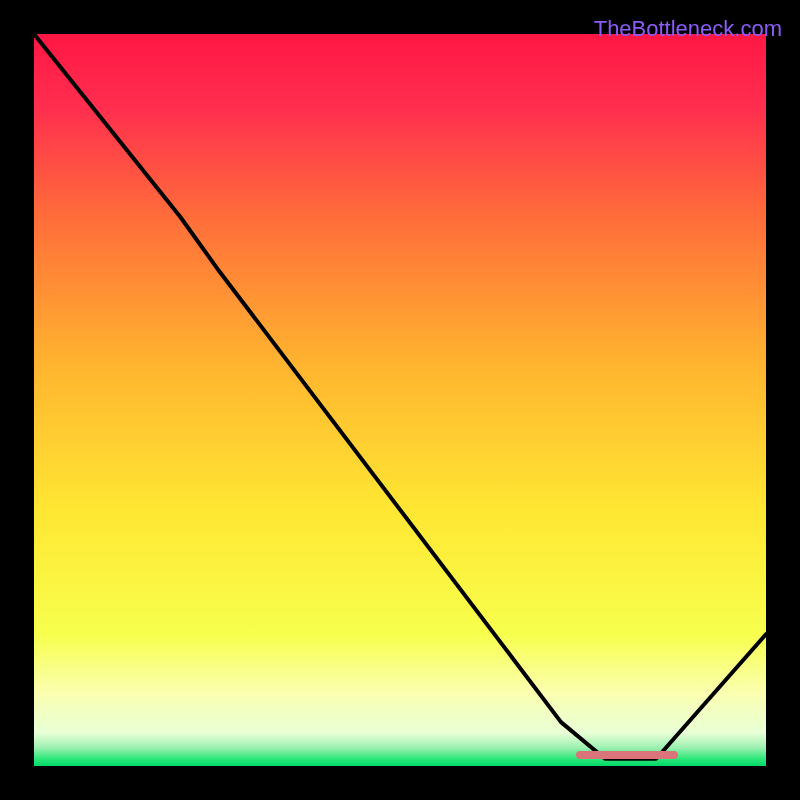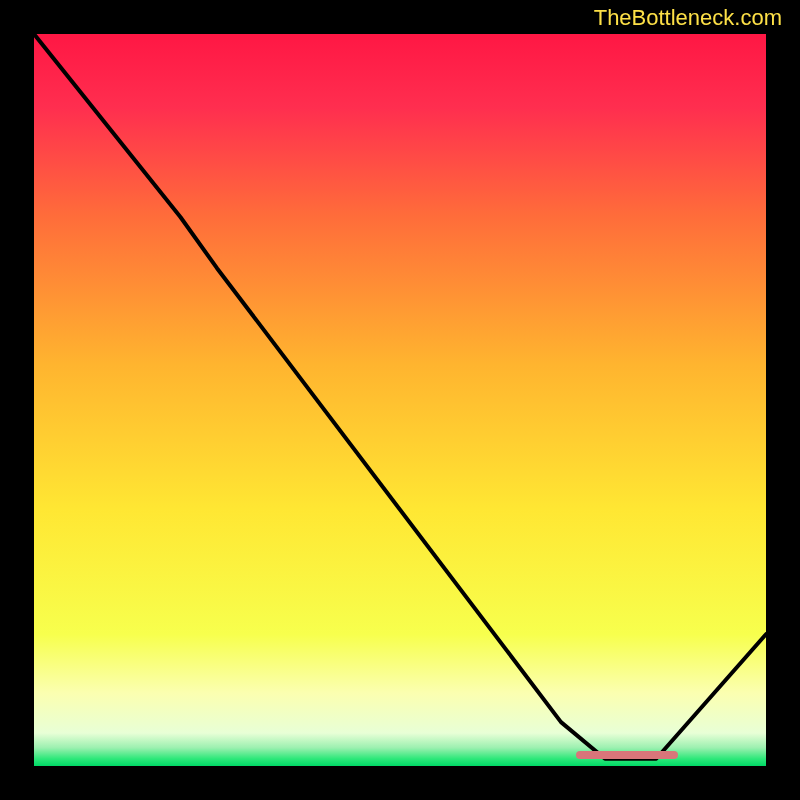--- a/index.html
+++ b/index.html
@@ -12,23 +12,23 @@
     overflow: hidden;
   }
   .container {
     position: relative;
     width: 800px;
     height: 800px;
     background: #000;
   }
   .watermark {
     position: absolute;
-    top: 5px;
+    top: 16px;
     right: 18px;
-    color: #fde047;
+    color: #8b5cf6;
     font-size: 22px;
     font-family: Arial, sans-serif;
     z-index: 10;
   }
   .plot-area {
     position: absolute;
     left: 34px;
     top: 34px;
     width: 732px;
     height: 732px;

